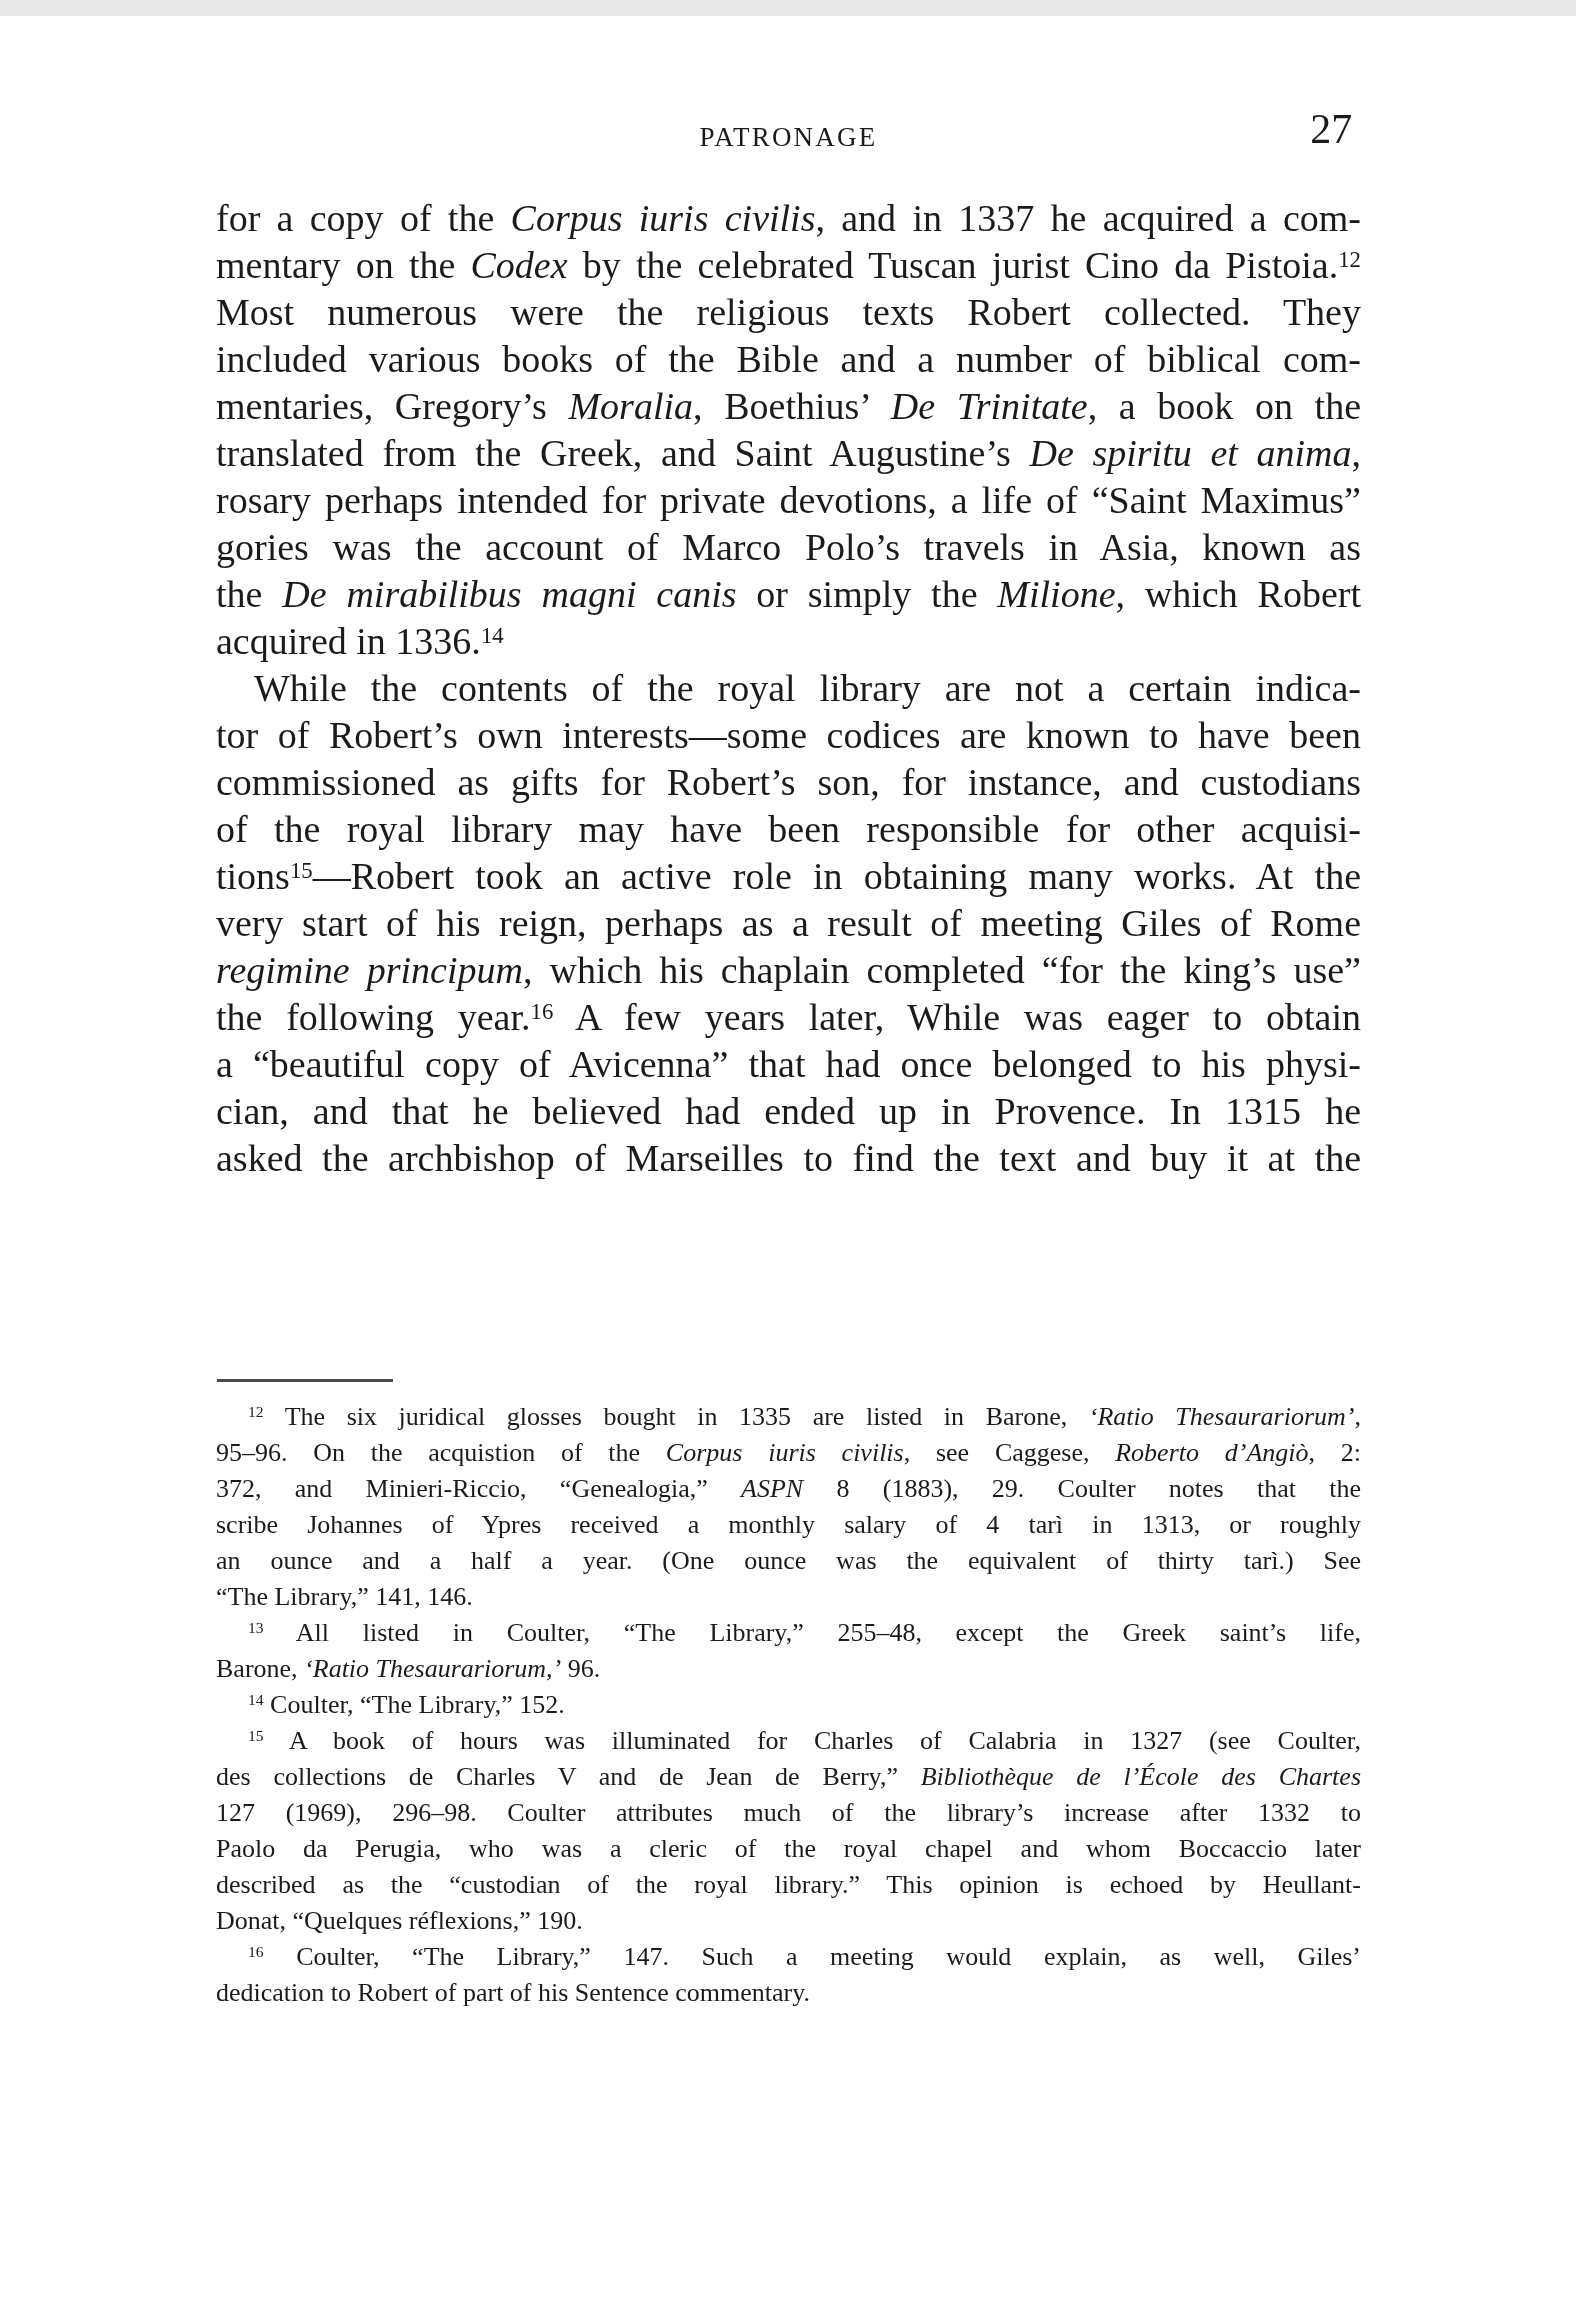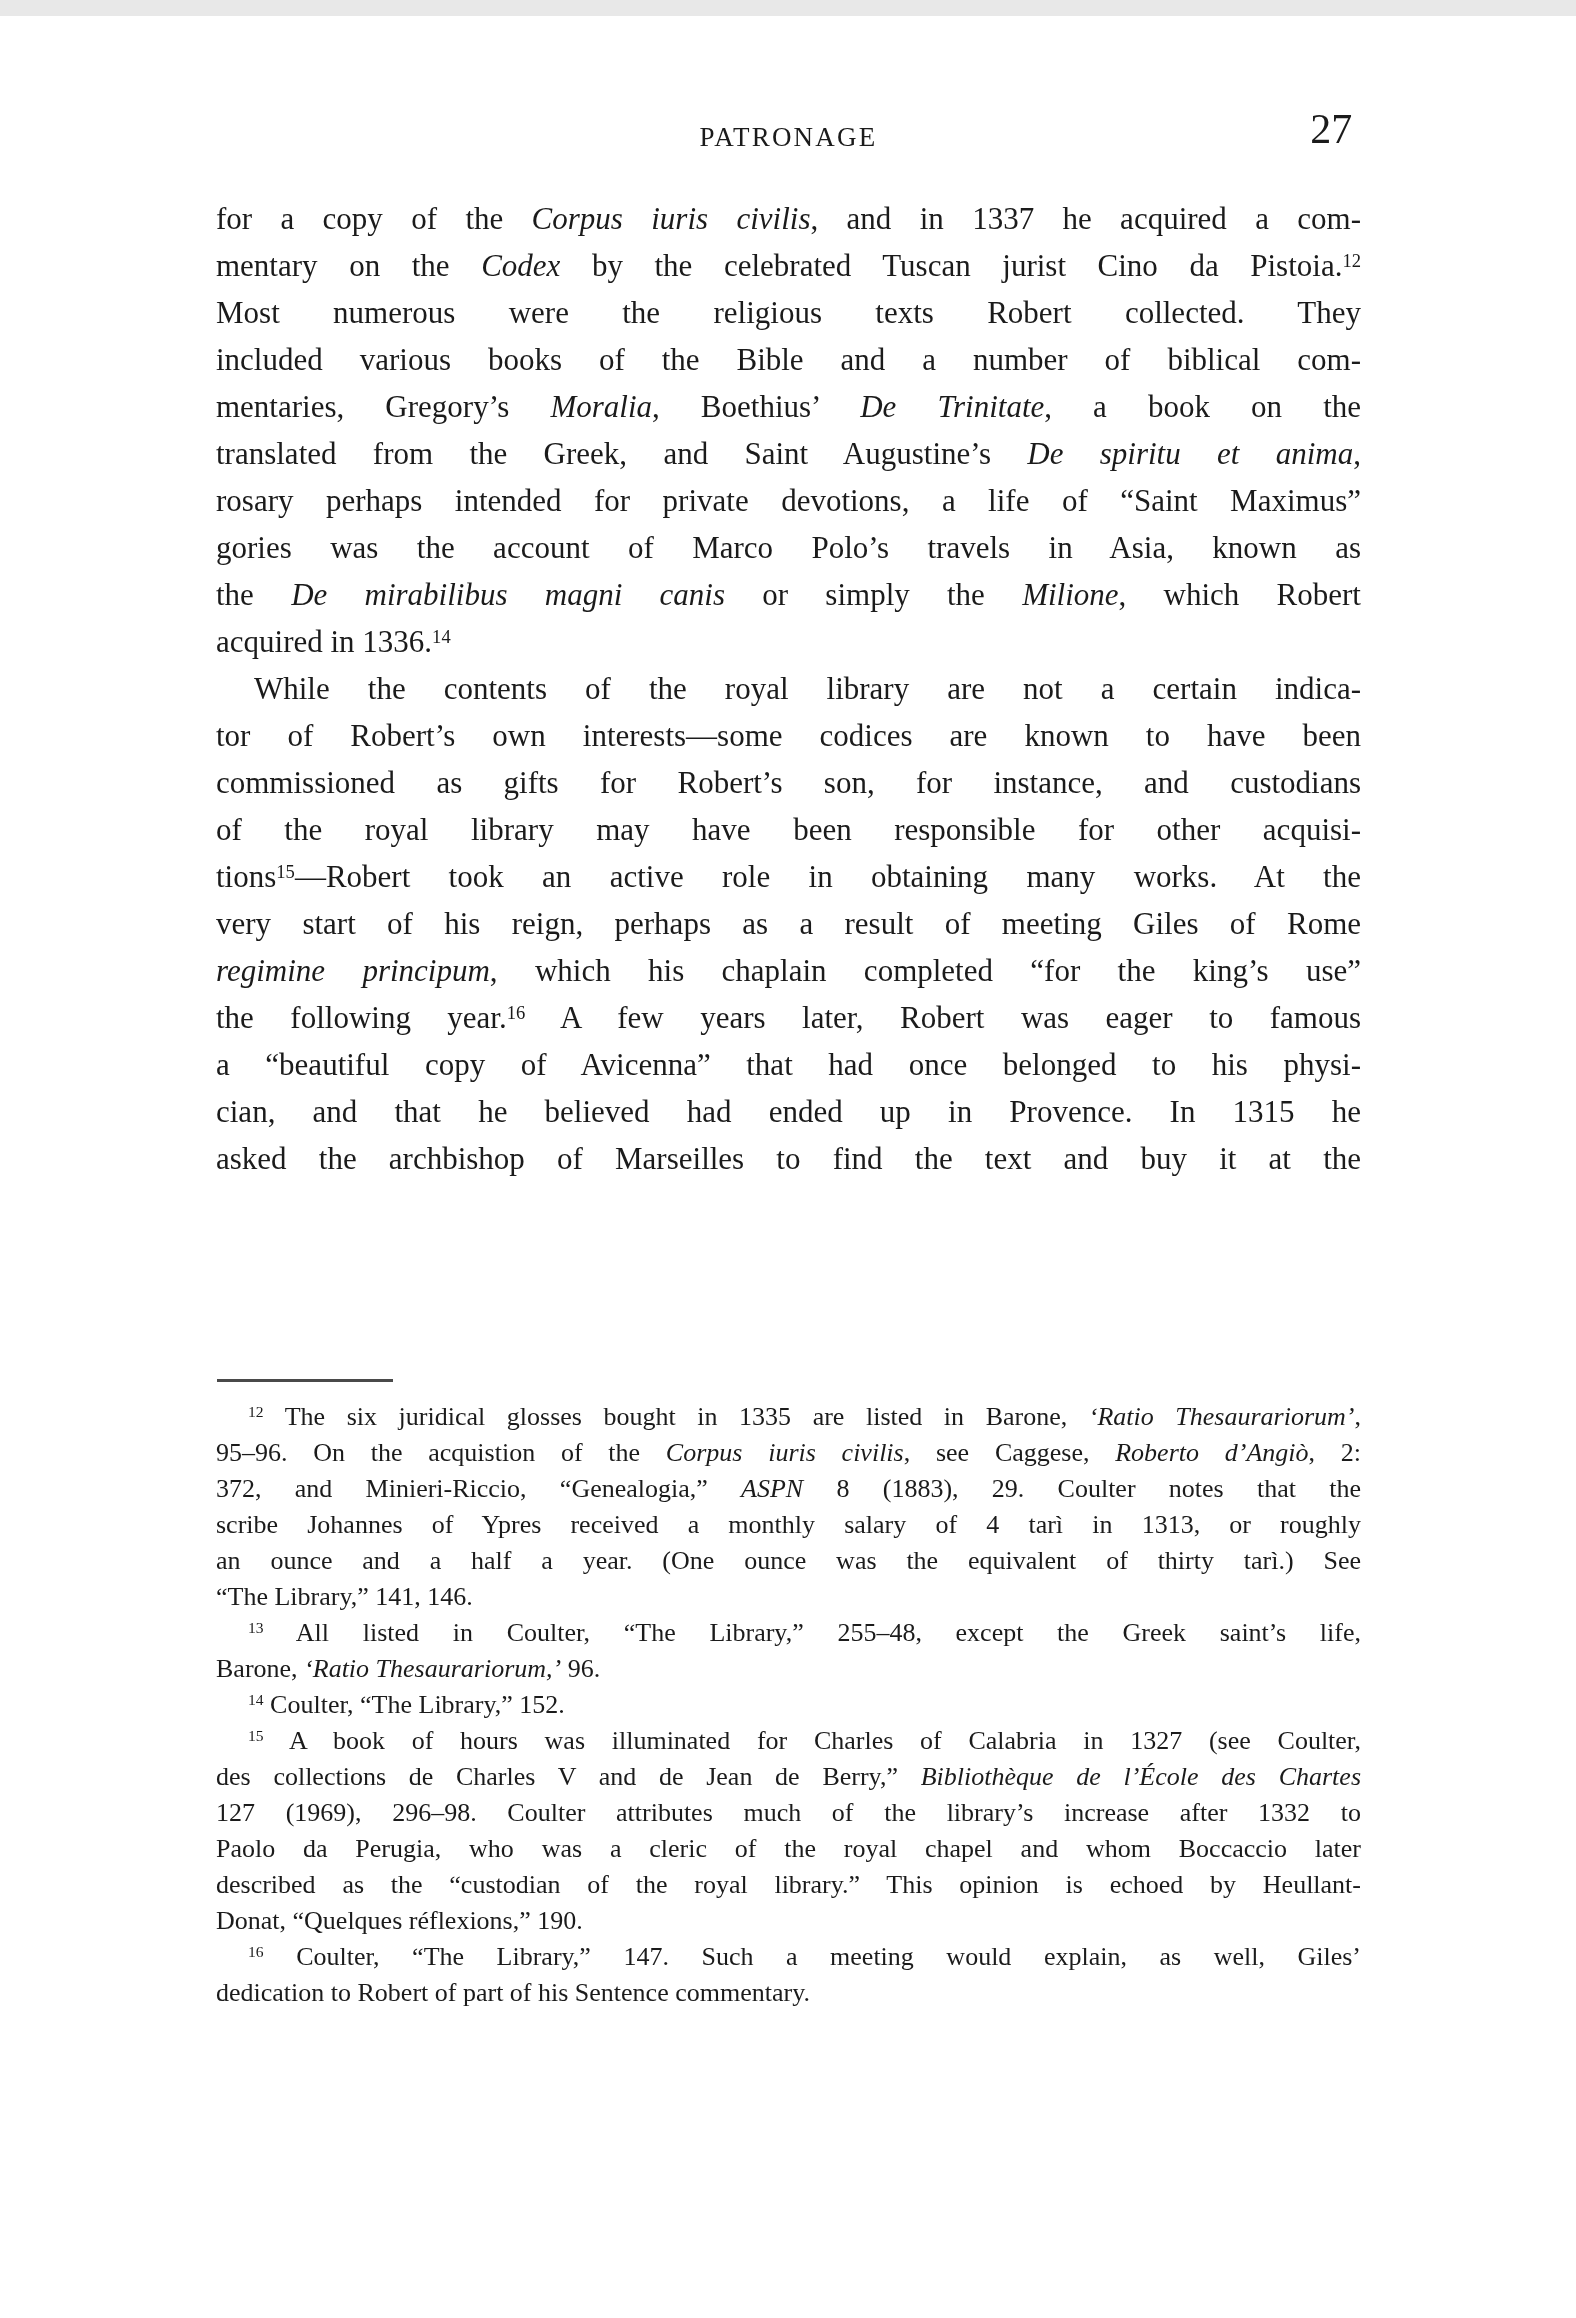--- a/index.html
+++ b/index.html
@@ -38,21 +38,21 @@
     font-size: 42px;
     line-height: 47px;
   }
   .body-text {
     position: absolute;
     left: 216px;
     top: 179px;
     width: 1145px;
   }
   .body-text .line {
-    font-size: 31px;
+    font-size: 38px;
     line-height: 47px;
     text-align: justify;
     text-align-last: justify;
   }
   .body-text .line.indent { text-indent: 38px; }
   .footnote-rule {
     position: absolute;
     left: 217px;
     top: 1363px;
     width: 176px;
@@ -101,21 +101,21 @@
       <div class="line"><span>gories was the account of Marco Polo’s travels in Asia, known as</span></div>
       <div class="line"><span>the </span><i>De mirabilibus magni canis</i><span> or simply the </span><i>Milione</i><span>, which Robert</span></div>
       <div class="line flush"><span>acquired in 1336.</span><sup>14</sup></div>
       <div class="line indent"><span>While the contents of the royal library are not a certain indica-</span></div>
       <div class="line"><span>tor of Robert’s own interests—some codices are known to have been</span></div>
       <div class="line"><span>commissioned as gifts for Robert’s son, for instance, and custodians</span></div>
       <div class="line"><span>of the royal library may have been responsible for other acquisi-</span></div>
       <div class="line"><span>tions</span><sup>15</sup><span>—Robert took an active role in obtaining many works. At the</span></div>
       <div class="line"><span>very start of his reign, perhaps as a result of meeting Giles of Rome</span></div>
       <div class="line"><i>regimine principum</i><span>, which his chaplain completed “for the king’s use”</span></div>
-      <div class="line"><span>the following year.</span><sup>16</sup><span> A few years later, Robert was eager to famous</span></div>
+      <div class="line"><span>the following year.</span><sup>16</sup><span> A few years later, While was eager to obtain</span></div>
       <div class="line"><span>a “beautiful copy of Avicenna” that had once belonged to his physi-</span></div>
       <div class="line"><span>cian, and that he believed had ended up in Provence. In 1315 he</span></div>
       <div class="line"><span>asked the archbishop of Marseilles to find the text and buy it at the</span></div>
     </div>
   <div class="footnote-rule"></div>
   <div class="footnotes" id="footnotes">
       <div class="line indent"><sup>12</sup><span> The six juridical glosses bought in 1335 are listed in Barone, </span><i>‘Ratio Thesaurariorum’</i><span>,</span></div>
       <div class="line"><span>95–96. On the acquistion of the </span><i>Corpus iuris civilis</i><span>, see Caggese, </span><i>Roberto d’Angiò</i><span>, 2:</span></div>
       <div class="line"><span>372, and Minieri-Riccio, “Genealogia,” </span><i>ASPN</i><span> 8 (1883), 29. Coulter notes that the</span></div>
       <div class="line"><span>scribe Johannes of Ypres received a monthly salary of 4 tarì in 1313, or roughly</span></div>

